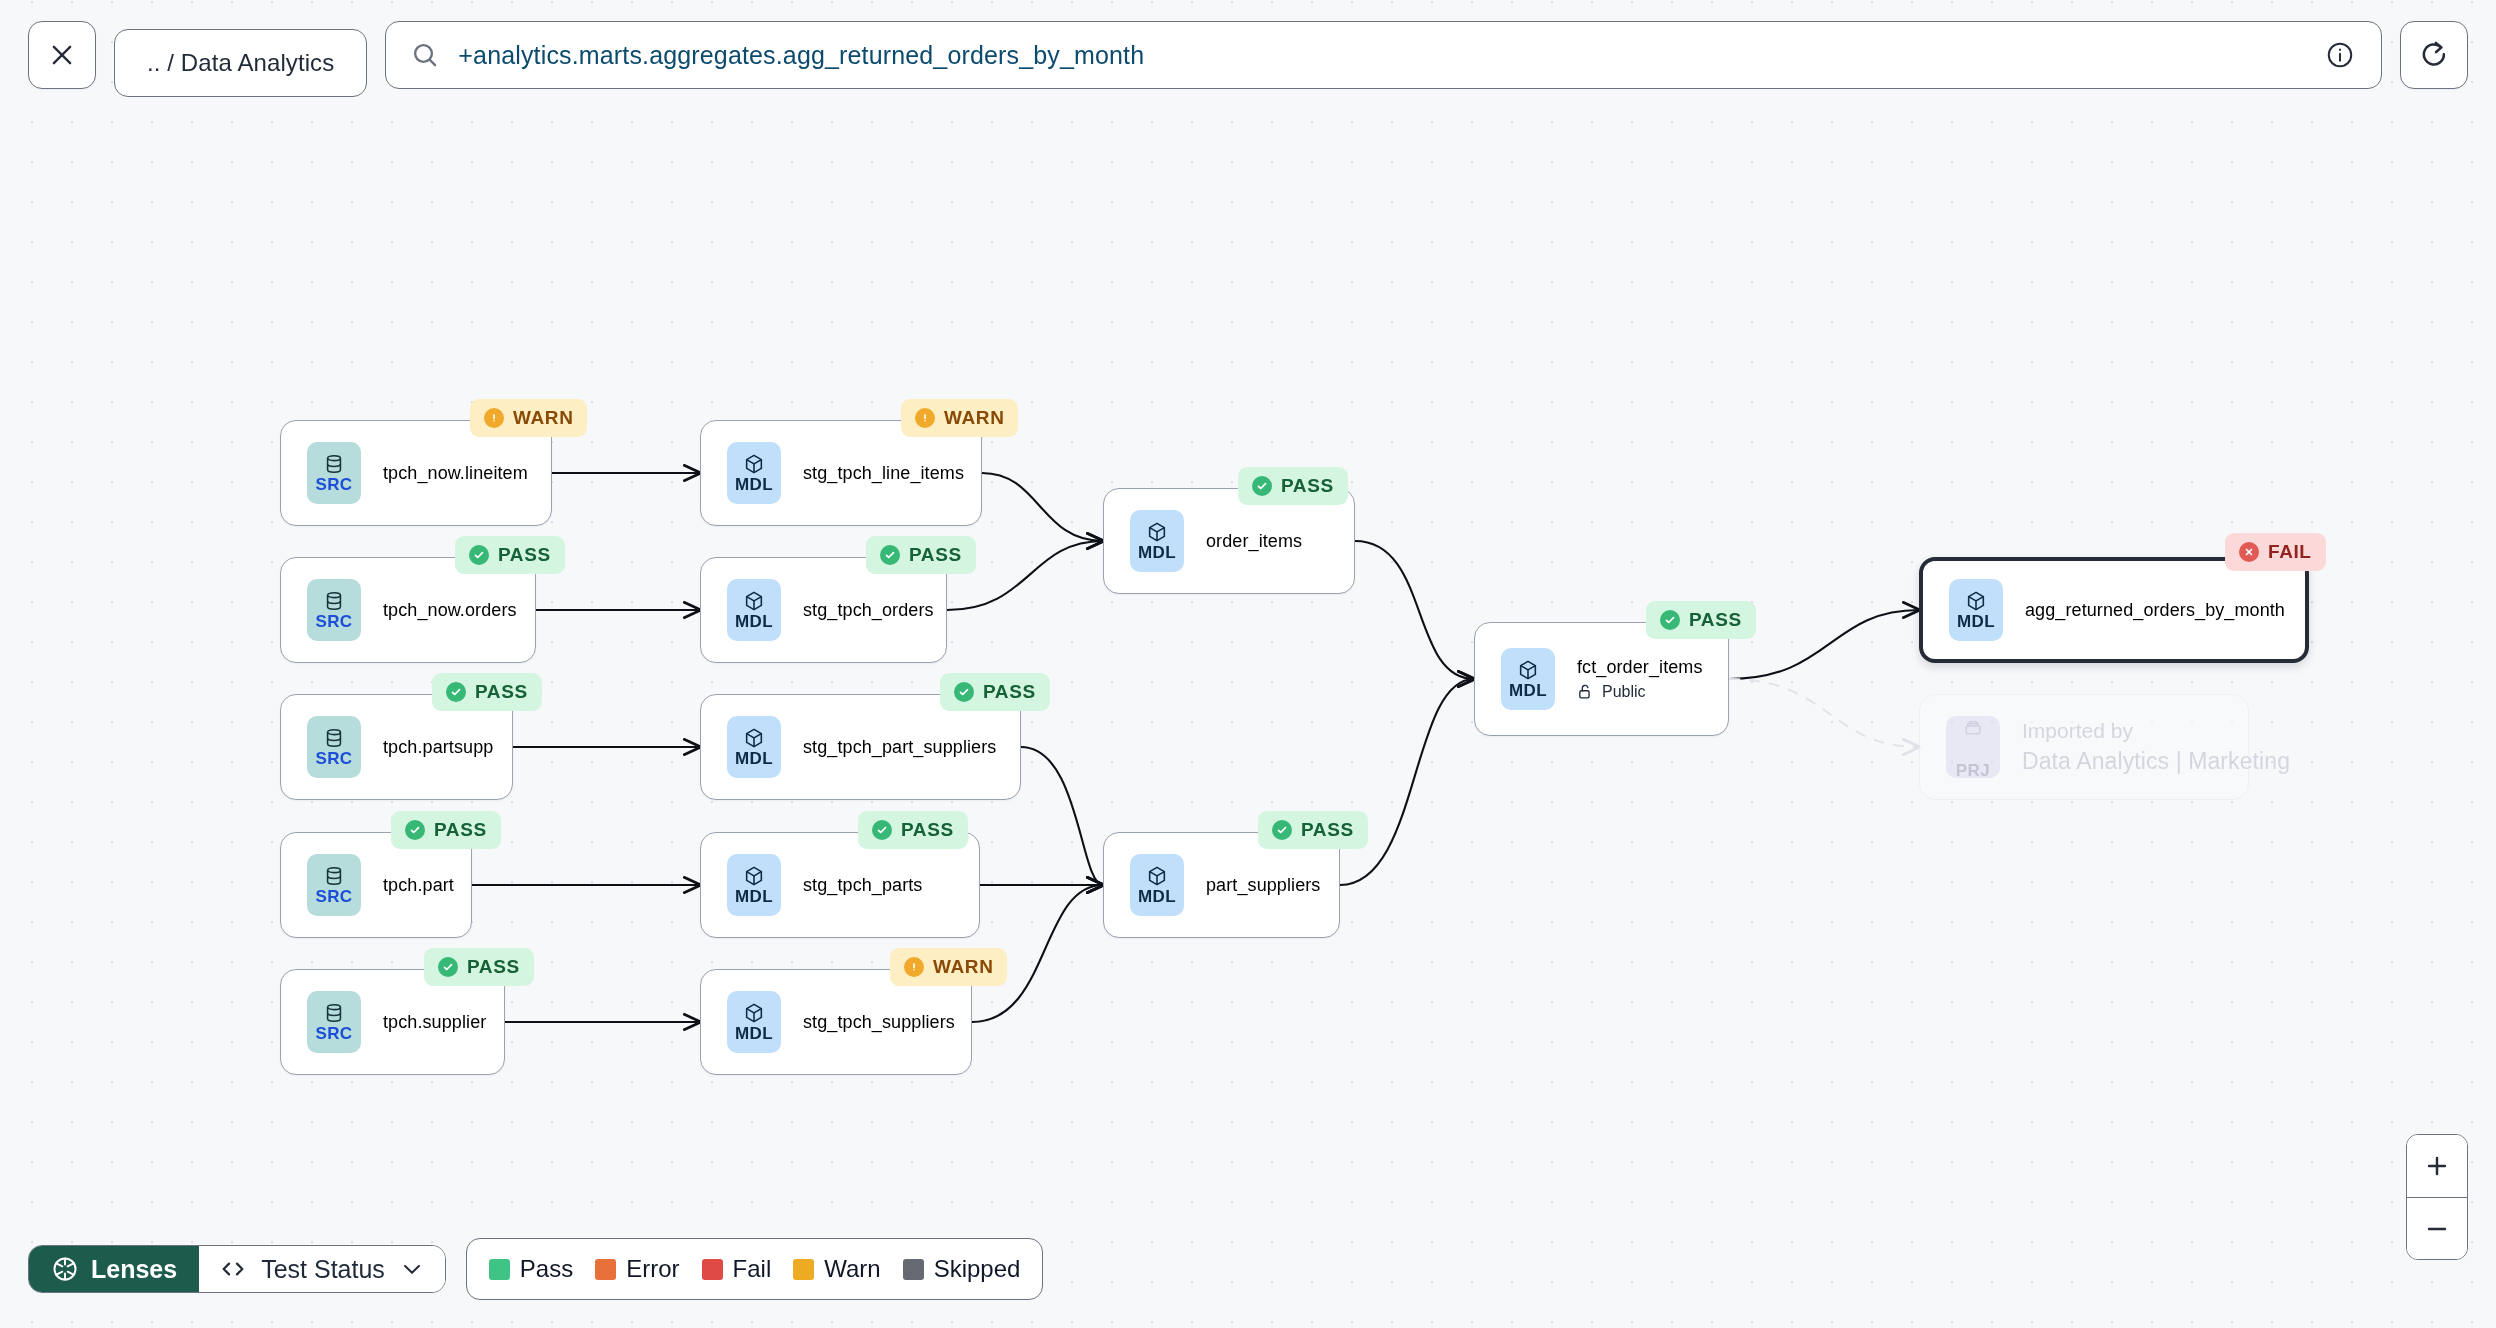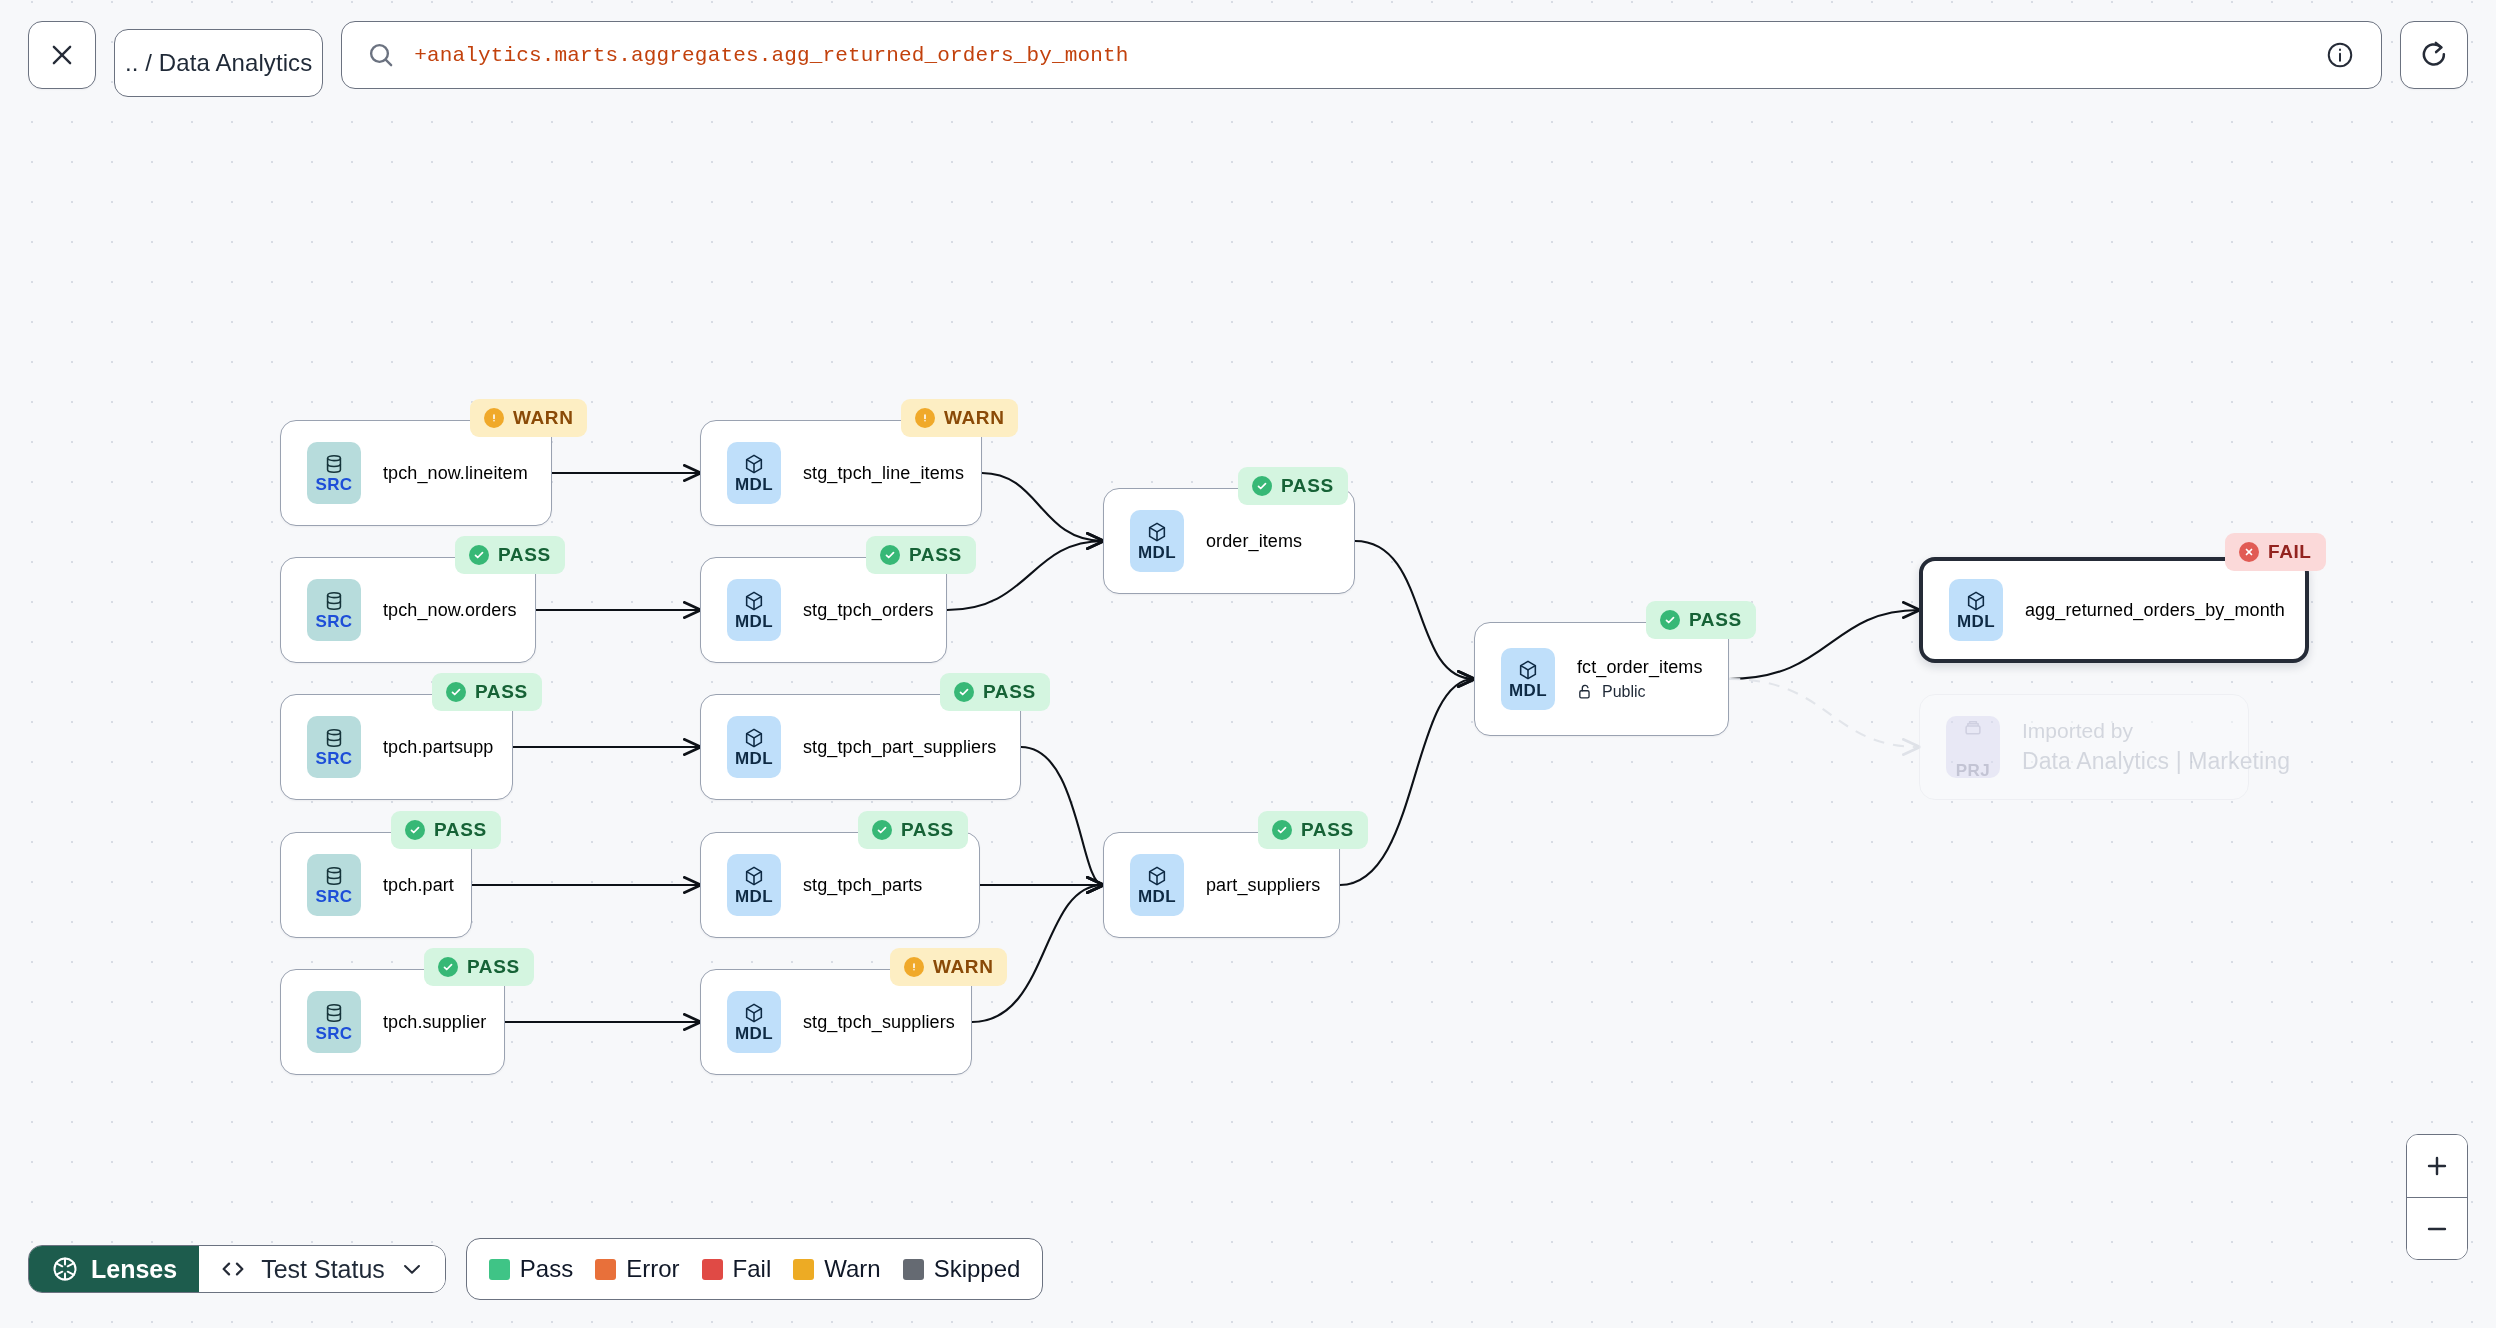--- a/index.html
+++ b/index.html
@@ -60,21 +60,21 @@
     box-shadow: 0 1px 2px rgba(16,24,40,0.04);
   }
 
   .tb-breadcrumb {
     height: 68px;
     background: #ffffff;
     border: 1.6px solid #6b7280;
     border-radius: 14px;
     display: flex;
     align-items: center;
-    padding: 0 10px;
+    padding: 0 32px;
     font-size: 24px;
     color: #1f2937;
     letter-spacing: 0.1px;
     cursor: pointer;
     white-space: nowrap;
     margin-top: 16px;
   }
 
   .tb-search {
     flex: 1;
@@ -83,27 +83,26 @@
     border: 1.6px solid #6b7280;
     border-radius: 14px;
     display: flex;
     align-items: center;
     padding: 0 26px 0 24px;
     gap: 18px;
     cursor: text;
   }
   .tb-search .sv {
     flex: 1;
-    font-size: 21px;
-    color: #c2410c;
+    font-size: 25px;
+    color: #0c4a6e;
     letter-spacing: 0.15px;
     white-space: nowrap;
     overflow: hidden;
     text-overflow: ellipsis;
-    font-family: Liberation Mono, monospace;
   }
 
   .icon { display: block; flex: none; }
 
   
   .graph {
     position: absolute;
     left: 0; top: 0;
     width: 2496px;
     height: 1328px;

